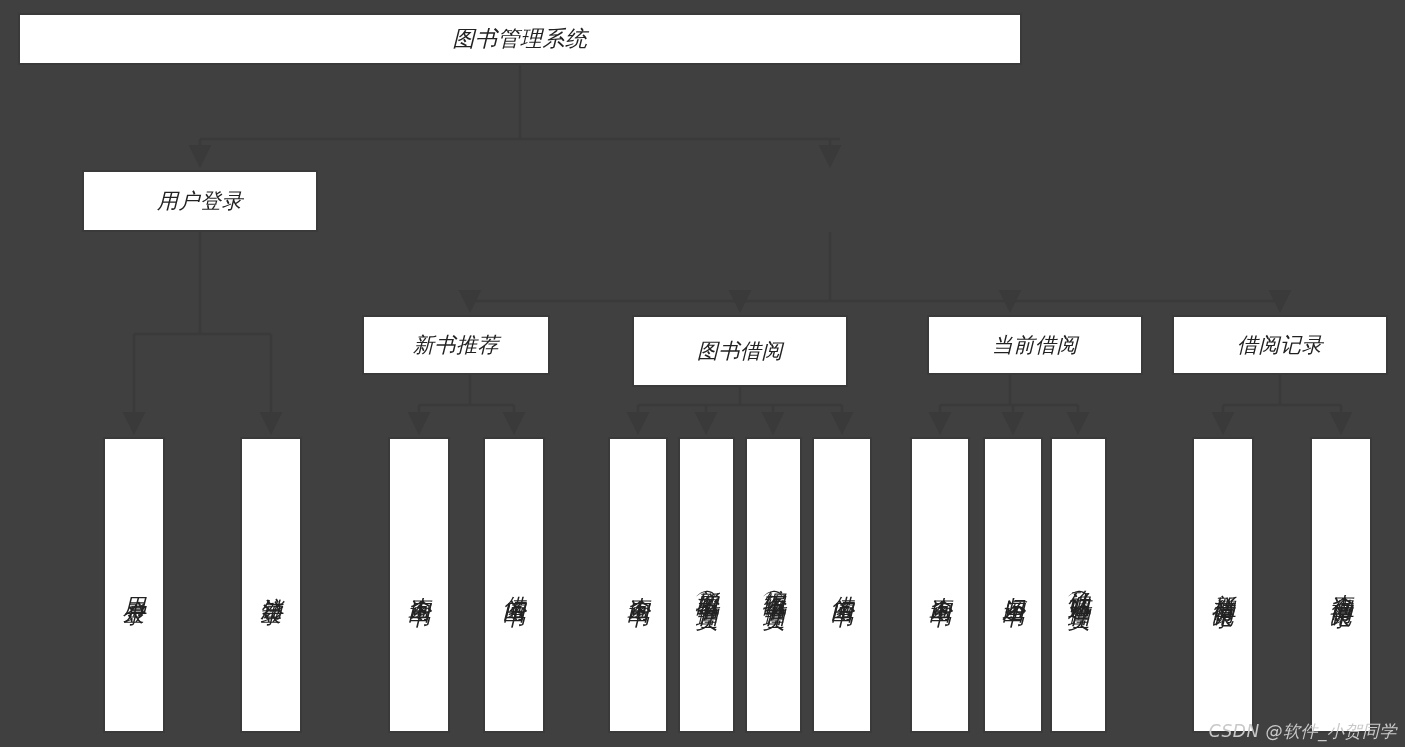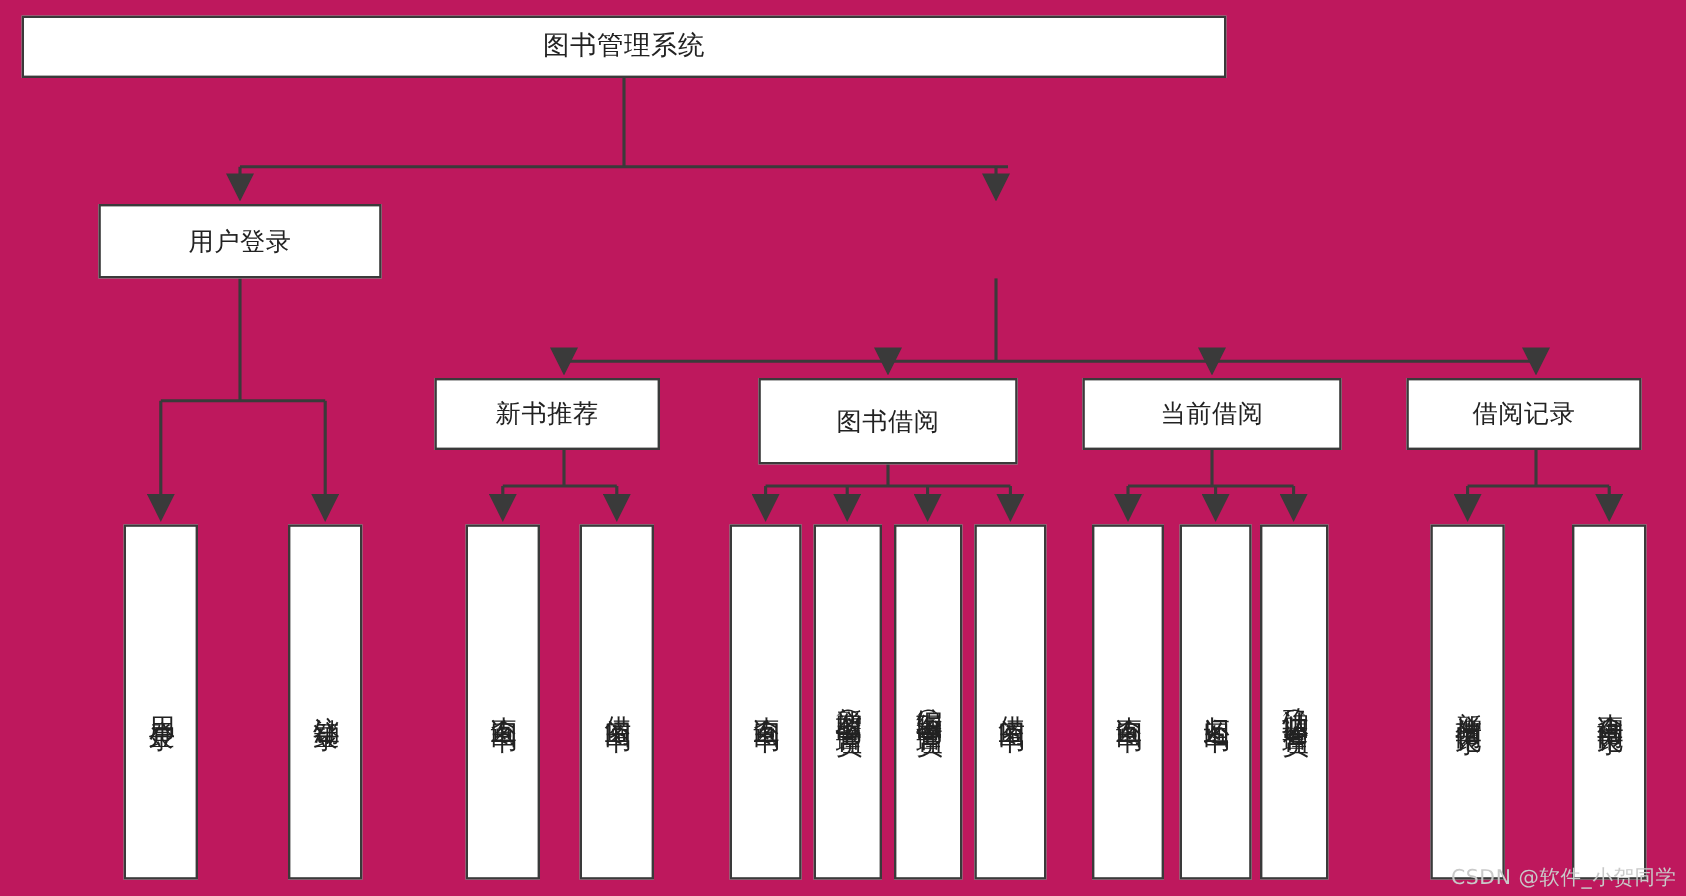--- a/index.html
+++ b/index.html
@@ -8,22 +8,23 @@
     padding: 0;
     background: #ffffff;
   }
   body {
     font-family: "DejaVu Sans", "Liberation Sans", sans-serif;
   }
   #diagram-root {
     position: relative;
     width: 1405px;
     height: 747px;
-    background: #be185d;
+    background: #404040;
     overflow: hidden;
+    font-style: italic;
   }
   #diagram-svg {
     position: absolute;
     left: 0;
     top: 0;
     width: 1405px;
     height: 747px;
   }
   .node {
     position: absolute;
@@ -141,24 +142,24 @@
   <div class="node horiz" style="left:82px; top:170px; width:236px; height:62px;">
     <span class="node-label">用户登录</span>
   </div>
 
   <div class="node horiz" style="left:362px; top:315px; width:188px; height:60px;">
     <span class="node-label">新书推荐</span>
   </div>
   <div class="node horiz" style="left:632px; top:315px; width:216px; height:72px;">
     <span class="node-label">图书借阅</span>
   </div>
-  <div class="node horiz" style="left:902px; top:315px; width:216px; height:60px;">
+  <div class="node horiz" style="left:927px; top:315px; width:216px; height:60px;">
     <span class="node-label">当前借阅</span>
   </div>
-  <div class="node horiz" style="left:1172px; top:315px; width:196px; height:60px;">
+  <div class="node horiz" style="left:1172px; top:315px; width:216px; height:60px;">
     <span class="node-label">借阅记录</span>
   </div>
 
   <div class="node vert" style="left:103px; top:437px; width:62px; height:296px;">
     <span class="node-label">用户登录</span>
   </div>
   <div class="node vert" style="left:240px; top:437px; width:62px; height:296px;">
     <span class="node-label">注销登录</span>
   </div>
   <div class="node vert" style="left:388px; top:437px; width:62px; height:296px;">

